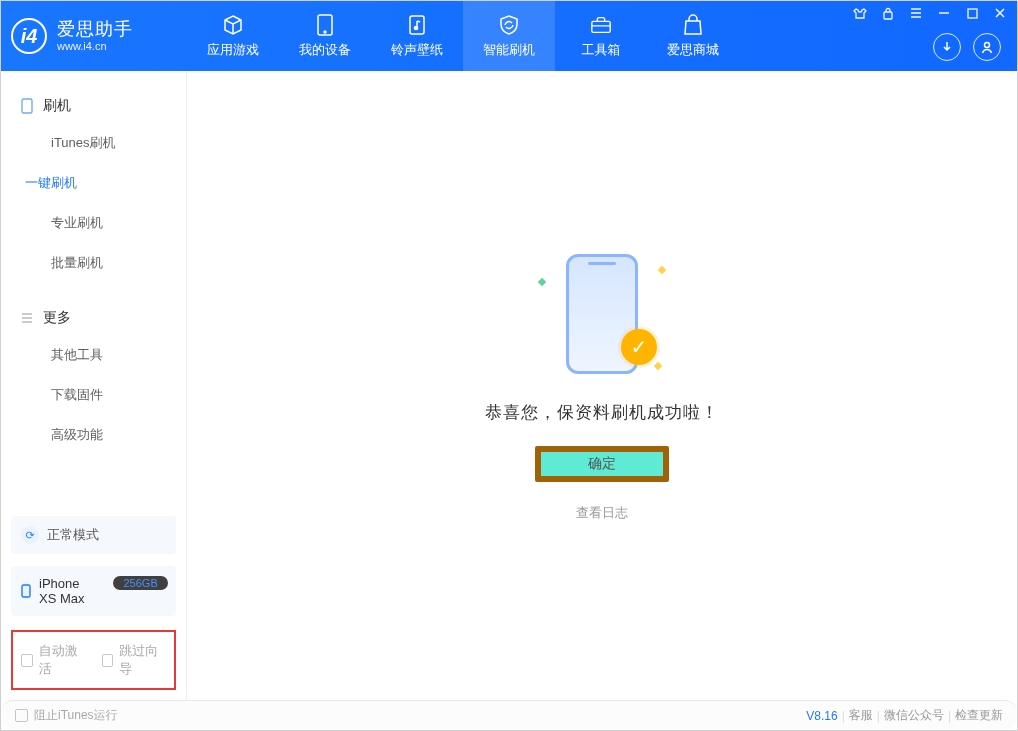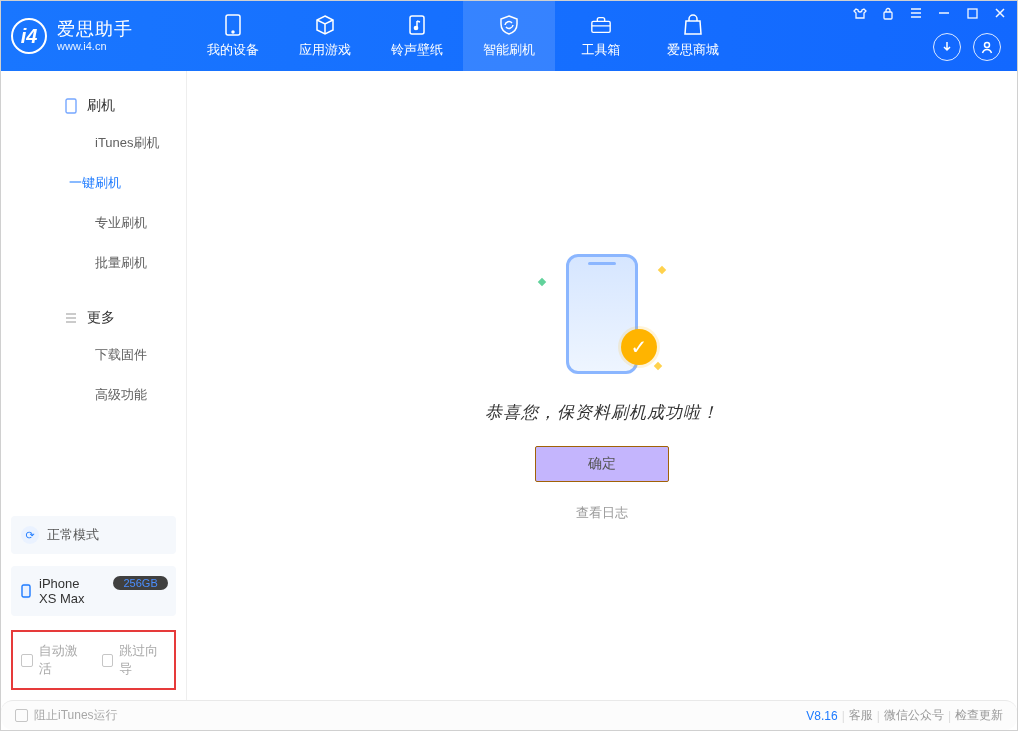--- a/index.html
+++ b/index.html
@@ -17,21 +17,21 @@
     .nav-item.active { background: rgba(255,255,255,.14); }
     .nav-icon { width: 22px; height: 22px; display: flex; align-items: center; justify-content: center; }
     .win-controls-row { position: absolute; right: 6px; top: 2px; display: flex; gap: 6px; }
     .wc { width: 22px; height: 20px; display: flex; align-items: center; justify-content: center; cursor: pointer; opacity: .95; font-size: 13px; }
     .titlebar-right { position: absolute; right: 16px; bottom: 10px; display: flex; gap: 12px; }
     .circ-btn { width: 28px; height: 28px; border: 1.5px solid rgba(255,255,255,.85); border-radius: 50%; display: flex; align-items: center; justify-content: center; cursor: pointer; }
 
     
     .content { display: flex; height: calc(731px - 70px - 30px - 2px); }
     .sidebar { width: 186px; border-right: 1px solid #eee; display: flex; flex-direction: column; background: #fff; }
-    .side-section { padding-top: 18px; margin-left: 44px; }
+    .side-section { padding-top: 18px; }
     .side-header { display: flex; align-items: center; gap: 8px; color: #333; font-size: 14px; padding: 8px 20px; }
     .side-header .hicon { color: #999; display: inline-flex; width: 14px; }
     .side-item { padding: 11px 20px 11px 50px; color: #606060; font-size: 13px; cursor: pointer; }
     .side-item.active { color: #1e7bff; padding-left: 24px; }
     .sidebar-spacer { flex: 1; }
     .status-panel { margin: 6px 10px; }
     .status-row { display: flex; align-items: center; gap: 8px; padding: 10px 10px; border-radius: 4px; background: #f5f8fc; font-size: 13px; color: #555; }
     .status-row.dev { flex-direction: row; align-items: flex-start; gap: 6px; }
     .dev-top { display: flex; align-items: center; gap: 8px; }
     .dev-name { color: #333; font-weight: 500; }
@@ -46,22 +46,22 @@
     
     .main { flex: 1; background: #fff; display: flex; flex-direction: column; align-items: center; justify-content: center; gap: 22px; }
     .success-img { width: 130px; height: 130px; position: relative; }
     .phone { width: 72px; height: 120px; border: 3px solid #8bb6ff; border-radius: 12px; position: absolute; left: 50%; top: 50%; transform: translate(-50%,-50%); background: linear-gradient(#d6e6ff, #eef5ff); }
     .phone::before { content: ''; display: block; width: 28px; height: 3px; background: #8bb6ff; border-radius: 2px; margin: 5px auto; }
     .chkmark { position: absolute; right: 10px; bottom: 14px; width: 36px; height: 36px; background: #ffb400; border-radius: 50%; display: flex; align-items: center; justify-content: center; color: #fff; font-size: 20px; box-shadow: 0 0 0 3px rgba(255,180,0,.15); }
     .sparkle { position: absolute; width: 6px; height: 6px; background: #ffd24d; transform: rotate(45deg); }
     .s1 { left: 2px; top: 30px; background: #61d29b; }
     .s2 { right: 2px; top: 18px; }
     .s3 { right: 6px; bottom: 10px; }
-    .success-text { font-size: 17px; color: #333; letter-spacing: 1px; font-style: italic; }
-    .confirm-btn { width: 134px; height: 36px; border: 1px solid #a16207; background: #c4b5fd; color: #555; font-size: 14px; cursor: pointer; border-radius: 2px; }
+    .success-text { font-size: 17px; color: #333; letter-spacing: 1px; }
+    .confirm-btn { width: 134px; height: 36px; border: 6px solid #a16207; background: #5eead4; color: #555; font-size: 14px; cursor: pointer; border-radius: 2px; }
     .log-link { color: #999; font-size: 13px; cursor: pointer; }
 
     
     .footer { height: 30px; border-top: 1px solid #e9e9e9; display: flex; align-items: center; padding: 0 14px; font-size: 12px; color: #a8a8a8; background: #fcfcfc; border-radius: 12px; }
     .footer .chk { margin-right: 6px; }
     .footer-right { margin-left: auto; display: flex; gap: 4px; align-items: center; }
     .footer-right .sep { color: #ddd; }
     .ver { color: #1e7bff; }
     .flink { color: #999; cursor: pointer; }
   </style>
@@ -72,35 +72,35 @@
   <div class="brand">
     <div class="brand-logo">i4</div>
     <div class="brand-text">
       <div class="brand-title">爱思助手</div>
       <div class="brand-sub">www.i4.cn</div>
     </div>
   </div>
   <div class="nav">
     <div class="nav-item">
       <span class="nav-icon">
+          <svg width="22" height="22" viewBox="0 0 22 22" fill="none" stroke="#fff" stroke-width="1.5">
+            <path d="M11 2l8 4v10l-8 4-8-4V6z"></path>
+            <path d="M3 6l8 4 8-4M11 10v10"></path>
+          </svg>
+        </span>
+      <span>应用游戏</span>
+    </div>
+    <div class="nav-item">
+      <span class="nav-icon">
           <svg width="18" height="22" viewBox="0 0 18 22" fill="none" stroke="#fff" stroke-width="1.5">
             <rect x="2" y="1" width="14" height="20" rx="2"></rect>
             <circle cx="9" cy="18" r="1" fill="#fff"></circle>
           </svg>
         </span>
       <span>我的设备</span>
-    </div>
-    <div class="nav-item">
-      <span class="nav-icon">
-          <svg width="22" height="22" viewBox="0 0 22 22" fill="none" stroke="#fff" stroke-width="1.5">
-            <path d="M11 2l8 4v10l-8 4-8-4V6z"></path>
-            <path d="M3 6l8 4 8-4M11 10v10"></path>
-          </svg>
-        </span>
-      <span>应用游戏</span>
     </div>
     <div class="nav-item">
       <span class="nav-icon">
           <svg width="20" height="22" viewBox="0 0 20 22" fill="none" stroke="#fff" stroke-width="1.5">
             <rect x="3" y="2" width="14" height="18" rx="2"></rect>
             <path d="M10 7v6"></path>
             <circle cx="9" cy="14" r="1.6" fill="#fff"></circle>
             <path d="M10 7l3 1"></path>
           </svg>
         </span>
@@ -200,20 +200,21 @@
     </div>
     <div class="side-section">
       <div class="side-header">
         <span class="hicon">
             <svg width="12" height="12" viewBox="0 0 12 12" stroke="#bbb" stroke-width="1.5">
               <path d="M1 2h10M1 6h10M1 10h10"></path>
             </svg>
           </span>
         <span>更多</span>
       </div>
+      <div class="side-item">其他工具</div>
       <div class="side-item">下载固件</div>
       <div class="side-item">高级功能</div>
     </div>
 
     <div class="sidebar-spacer"></div>
 
     <div class="status-panel">
       <div class="status-row">
         <span class="status-icon">⟳</span>
         <span>正常模式</span>

